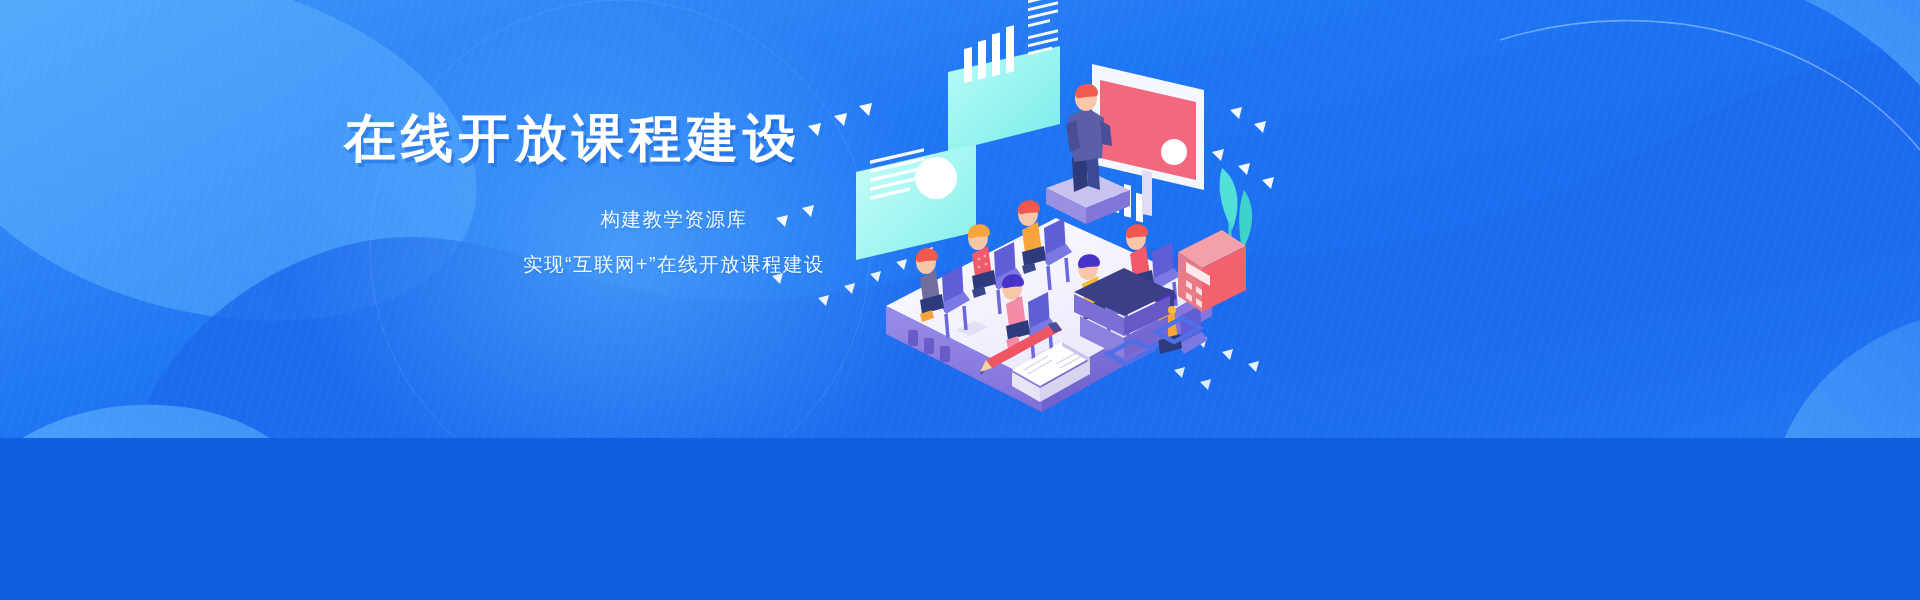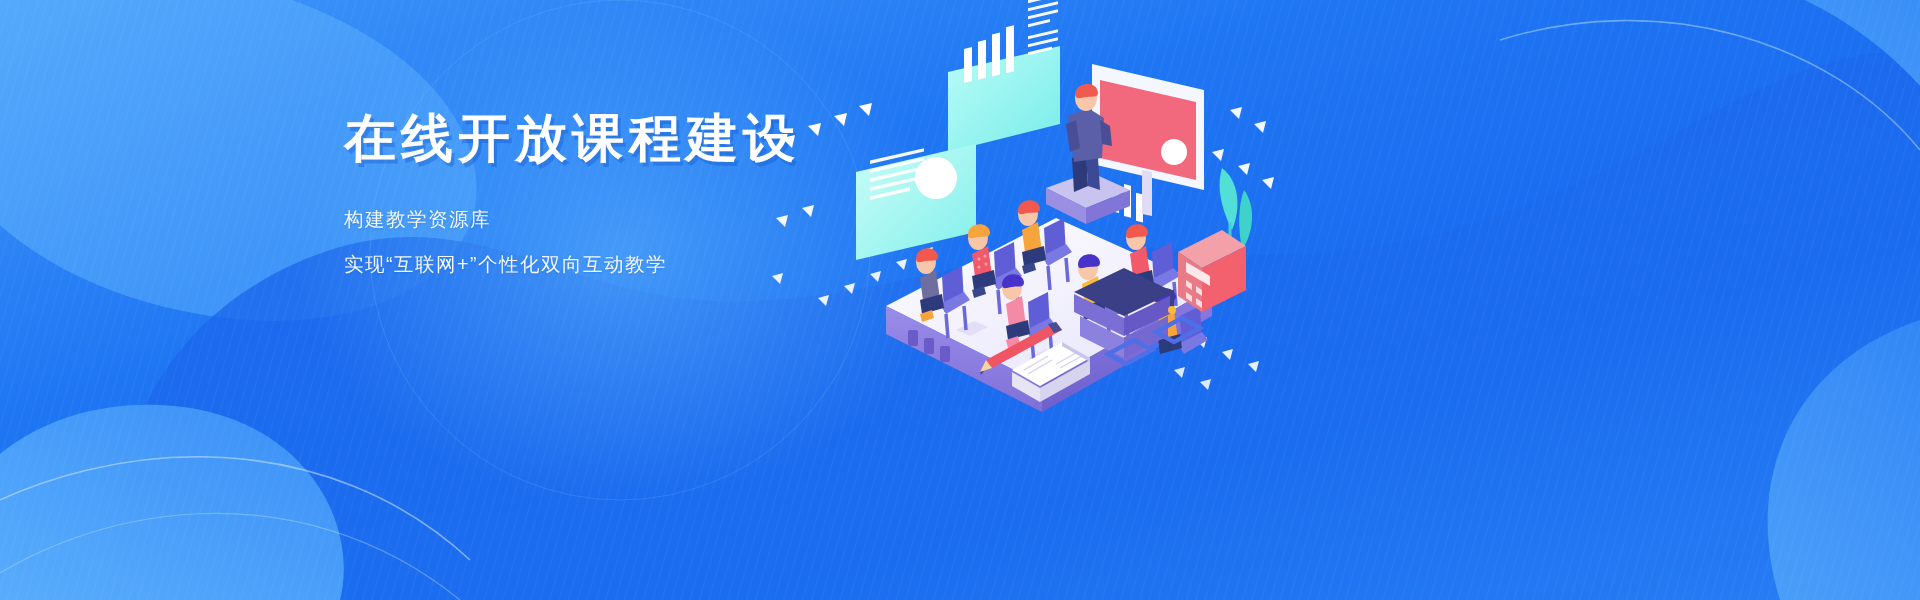--- a/index.html
+++ b/index.html
@@ -1,17 +1,17 @@
 <!DOCTYPE html>
 <html><head>
 <meta charset="utf-8">
 <style>
   html,body{margin:0;padding:0;background:#0f5fe0;}
   .banner{
-    position:relative;width:1920px;height:600px;overflow:hidden;
+    position:relative;width:1920px;height:438px;overflow:hidden;
     font-family:"Liberation Sans","DejaVu Sans",sans-serif;
     background:linear-gradient(118deg,#2f8bf7 0%,#1f76f3 28%,#1668ef 55%,#2b86f6 78%,#4aa3fb 100%);
   }
   
   .bg-layer{position:absolute;inset:0;overflow:hidden;}
   .bg-layer svg{position:absolute;inset:0;width:1920px;height:600px;display:block;}
   .scanlines{
     position:absolute;inset:0;
     background:repeating-linear-gradient(106deg,rgba(255,255,255,.030) 0px,rgba(255,255,255,.030) 1px,rgba(255,255,255,0) 2px,rgba(255,255,255,0) 9px);
     pointer-events:none;
@@ -20,20 +20,21 @@
   .copy{position:absolute;left:344px;top:112px;width:660px;}
   .headline{
     font-size:52px;font-weight:700;color:#ffffff;letter-spacing:5px;
     line-height:1;margin:0 0 46px 0;white-space:nowrap;
     text-shadow:3px 4px 0 rgba(18,86,205,.38);
   }
   .sub{
     font-size:19.5px;color:#f2f9ff;letter-spacing:1.5px;line-height:1;
     margin:0 0 25px 0;white-space:nowrap;font-weight:400;
     text-shadow:0 1px 2px rgba(13,74,186,.25);
+    text-align:center;
   }
   .sub:last-child{margin-bottom:0;}
   
   .illo{position:absolute;left:760px;top:40px;width:520px;height:380px;}
   .illo svg{display:block;width:520px;height:380px;overflow:visible;}
 </style>
 </head>
 <body>
 
 <div class="banner">
@@ -85,21 +86,21 @@
       <path d="M -40 600 C 90 500 300 470 460 600" fill="none" stroke="#cfe8ff" stroke-width="1.2" opacity=".35"></path>
       <path d="M 1500 40 C 1660 -10 1830 40 1920 150" fill="none" stroke="#cfe8ff" stroke-width="1.6" opacity=".45"></path>
       <circle cx="620" cy="250" r="250" fill="none" stroke="#7cc0fd" stroke-width="1" opacity=".22"></circle>
     </svg>
     <div class="scanlines"></div>
   </div>
 
   <div class="copy">
     <h1 class="headline">在线开放课程建设</h1>
     <p class="sub">构建教学资源库</p>
-    <p class="sub">实现“互联网+”个性化双向互动教学</p>
+    <p class="sub">实现“互联网+”在线开放课程建设</p>
   </div>
 
   <div class="illo">
     <svg viewBox="0 0 520 380" aria-hidden="true">
       <defs>
         <linearGradient id="scr" x1="0" y1="0" x2="1" y2="1">
           <stop offset="0%" stop-color="#b9fcf7"></stop>
           <stop offset="100%" stop-color="#79ece9"></stop>
         </linearGradient>
         <linearGradient id="scr2" x1="0" y1="0" x2="1" y2="1">

